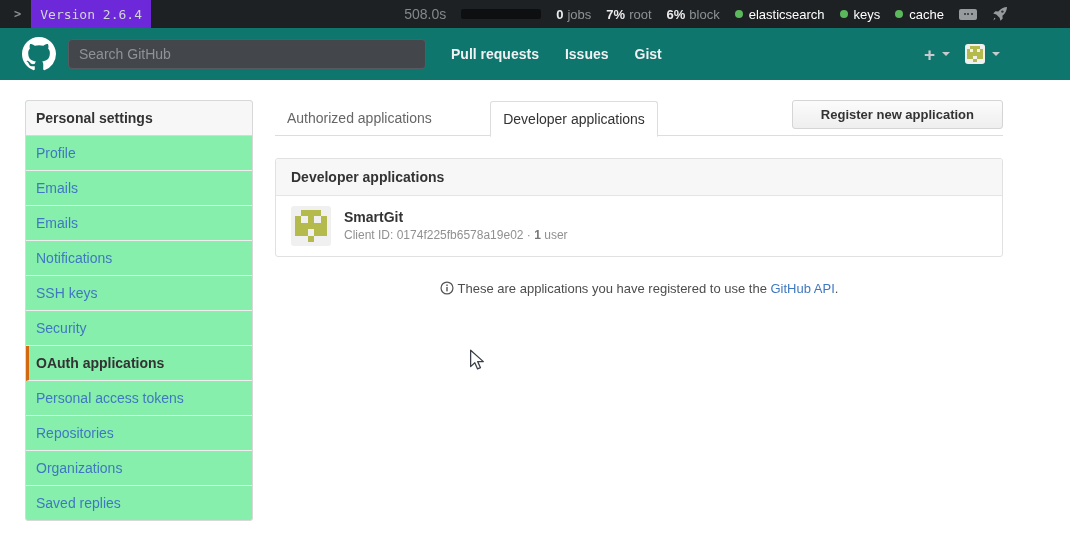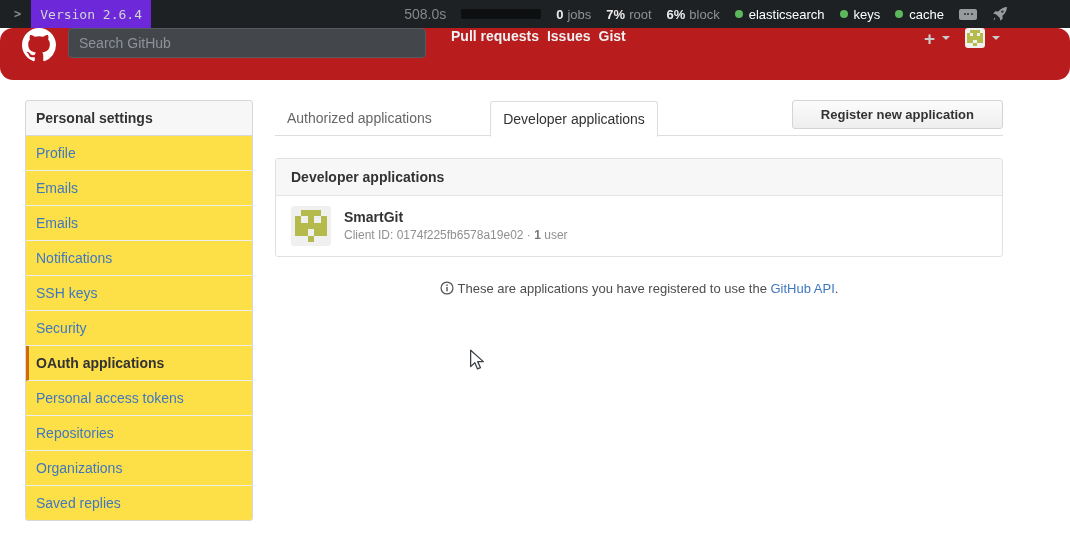--- a/index.html
+++ b/index.html
@@ -33,45 +33,45 @@
   .dot { width:8px; height:8px; border-radius:50%; background:#5cb85c; }
   .service span { color:#ffffff; }
   .kbd-icon { width:18px; height:11px; background:#989b9e; border-radius:2px;
               display:flex; align-items:center; justify-content:center; gap:1.5px; }
   .kbd-icon i { width:2px; height:2px; background:#2a2d30; border-radius:50%; }
   .rocket-icon svg { display:block; }
 
   
   .gh-header {
     position:absolute; top:28px; left:0; width:1070px; height:52px;
-    background:#b91c1c; display:flex; align-items:flex-start;border-radius:13px;
+    background:#0f766e; display:flex; align-items:center;
   }
   .octocat { margin-left:22px; width:34px; height:34px; }
   .search-input {
     margin-left:12px; width:358px; height:30px;
     background:#43474c; border:1px solid #575b61; border-radius:4px;
     color:#c8cbce; font-size:14px; padding:0 10px; outline:none;
     font-family:"Liberation Sans", sans-serif;
   }
   .search-input::placeholder { color:#8f9398; }
-  .gh-nav { display:flex; gap:8px; margin-left:25px; }
+  .gh-nav { display:flex; gap:26px; margin-left:25px; }
   .gh-nav a { color:#eff1f3; font-weight:bold; font-size:14px; text-decoration:none; cursor:pointer; }
   .gh-right { margin-left:auto; display:flex; align-items:center; gap:7px; padding-right:70px; }
   .plus-btn { color:#c9ccce; font-size:19px; font-weight:bold; cursor:pointer; line-height:1; }
   .caret { width:0; height:0; border-left:4px solid transparent; border-right:4px solid transparent;
            border-top:4px solid #c9ccce; display:inline-block; cursor:pointer; }
   .avatar { width:20px; height:20px; background:#f0f0ee; border-radius:3px; padding:2px; margin-left:8px; cursor:pointer; }
 
   
   .identicon { display:grid; grid-template-columns:repeat(5,1fr); grid-template-rows:repeat(5,1fr); }
 
   
   .sidebar {
     position:absolute; left:25px; top:100px; width:228px;
-    border:1px solid #d8d8d8; border-radius:3px; font-size:14px; background:#fde047;
+    border:1px solid #d8d8d8; border-radius:3px; font-size:14px; background:#86efac;
   }
   .sidebar-title {
     background:#f7f7f7; color:#333; font-weight:bold;
     padding:9px 10px; border-bottom:1px solid #d8d8d8; border-radius:2px 2px 0 0;
   }
   .sidebar-item {
     display:block; padding:9px 10px; color:#4078c0; cursor:pointer;
     border-bottom:1px solid #eee;
   }
   .sidebar-item:last-child { border-bottom:none; }

